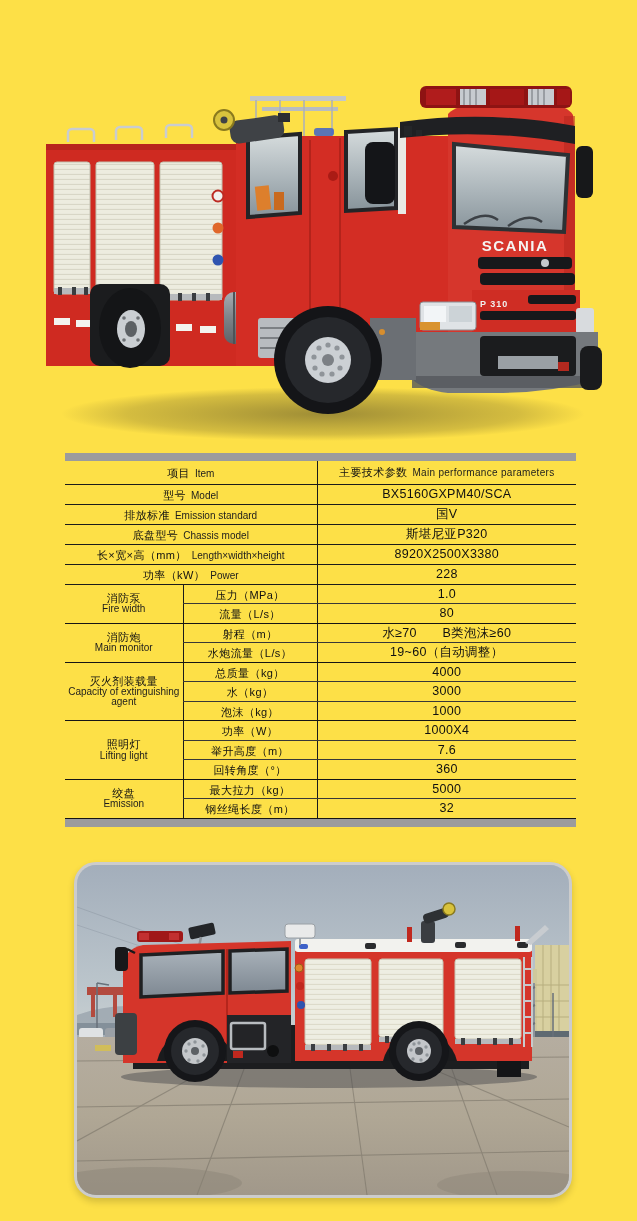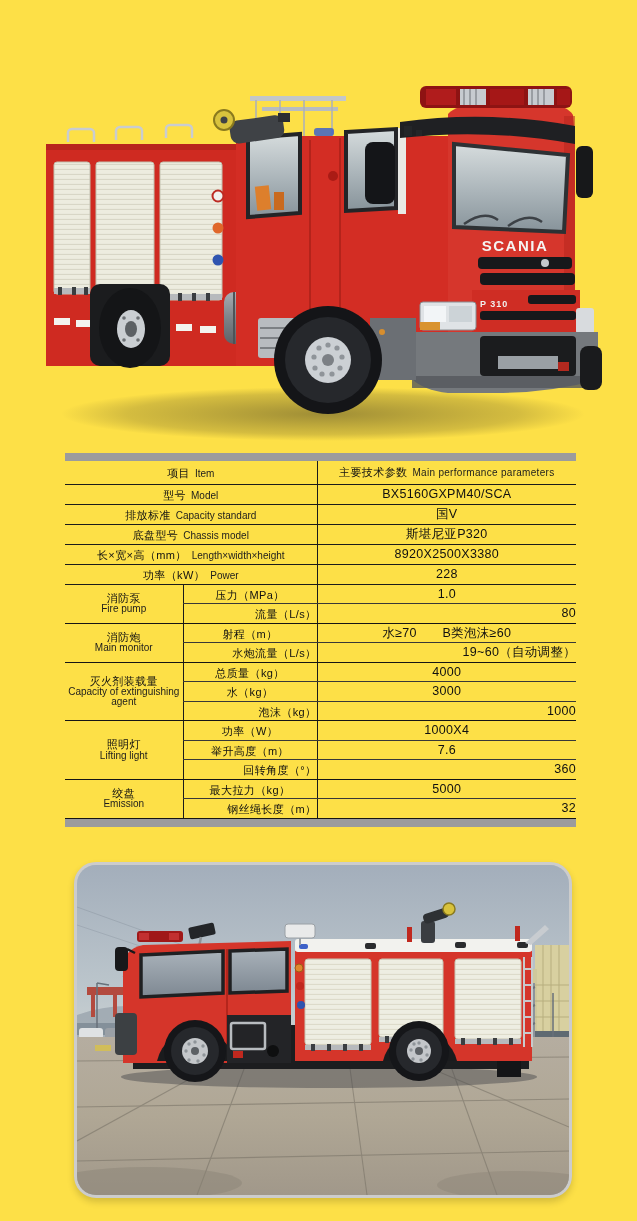--- a/index.html
+++ b/index.html
@@ -14,21 +14,21 @@
   table.spec-t td{padding:0;text-align:center;vertical-align:middle;color:#101010;line-height:1.12;}
   tr.hdr{height:23px} tr.s{height:20px} tr.g{height:19.5px}
   .zh{font-size:11px;letter-spacing:.4px;}
   .en{font-size:10px;color:#1c1c1c;margin-left:5px;}
   .en.blk{display:block;margin-left:0;line-height:1.05;padding:0 2px;}
   td.gl .zh{display:block;line-height:1.1;}
   td.val{border-left:1.5px solid #1a1a1a;font-size:12.5px;letter-spacing:.3px;}
   td.sub{border-left:1.5px solid #1a1a1a;}
   tr.s td, tr.hdr td{border-bottom:1.5px solid #1b1b1b;}
   tr.g td.sub, tr.g td.val{border-bottom:1px solid #383838;margin-left:10px;}
-  tr.g.last td{border-bottom:1.7px solid #151515;text-align:right;}
+  tr.g.last td{border-bottom:1.7px solid #151515;}
   td.gl{border-bottom:1.7px solid #151515;}
   
   .photo-bottom{position:absolute;left:74px;top:862px;width:492px;height:330px;
       border:3px solid #cccccc;border-radius:22px;overflow:hidden;background:#b6c1c9;
       box-shadow:0 4px 7px rgba(0,0,0,.16);}
   .photo-bottom svg{display:block;}
 </style>
 </head>
 <body>
 
@@ -248,40 +248,40 @@
         <td class="val">
           <span class="zh">主要技术参数</span><span class="en">Main performance parameters</span>
         </td>
       </tr>
 
       <tr class="s">
         <td colspan="2"><span class="zh">型号</span><span class="en">Model</span></td>
         <td class="val">BX5160GXPM40/SCA</td>
       </tr>
       <tr class="s">
-        <td colspan="2"><span class="zh">排放标准</span><span class="en">Capacity standard</span></td>
+        <td colspan="2"><span class="zh">排放标准</span><span class="en">Emission standard</span></td>
         <td class="val">国V</td>
       </tr>
       <tr class="s">
         <td colspan="2"><span class="zh">底盘型号</span><span class="en">Chassis model</span></td>
         <td class="val">斯堪尼亚P320</td>
       </tr>
       <tr class="s">
         <td colspan="2"><span class="zh">长×宽×高（mm）</span><span class="en">Length×width×height</span></td>
         <td class="val">8920X2500X3380</td>
       </tr>
       <tr class="s">
         <td colspan="2"><span class="zh">功率（kW）</span><span class="en">Power</span></td>
         <td class="val">228</td>
       </tr>
 
       <tr class="g">
         <td class="gl" rowspan="2">
               <span class="zh">消防泵</span>
-              <span class="en blk">Fire pump</span>
+              <span class="en blk">Fire width</span>
             </td>
         <td class="sub"><span class="zh">压力（MPa）</span></td>
         <td class="val">1.0</td>
       </tr>
       <tr class="g last">
         <td class="sub"><span class="zh">流量（L/s）</span></td>
         <td class="val">80</td>
       </tr>
 
       <tr class="g">

